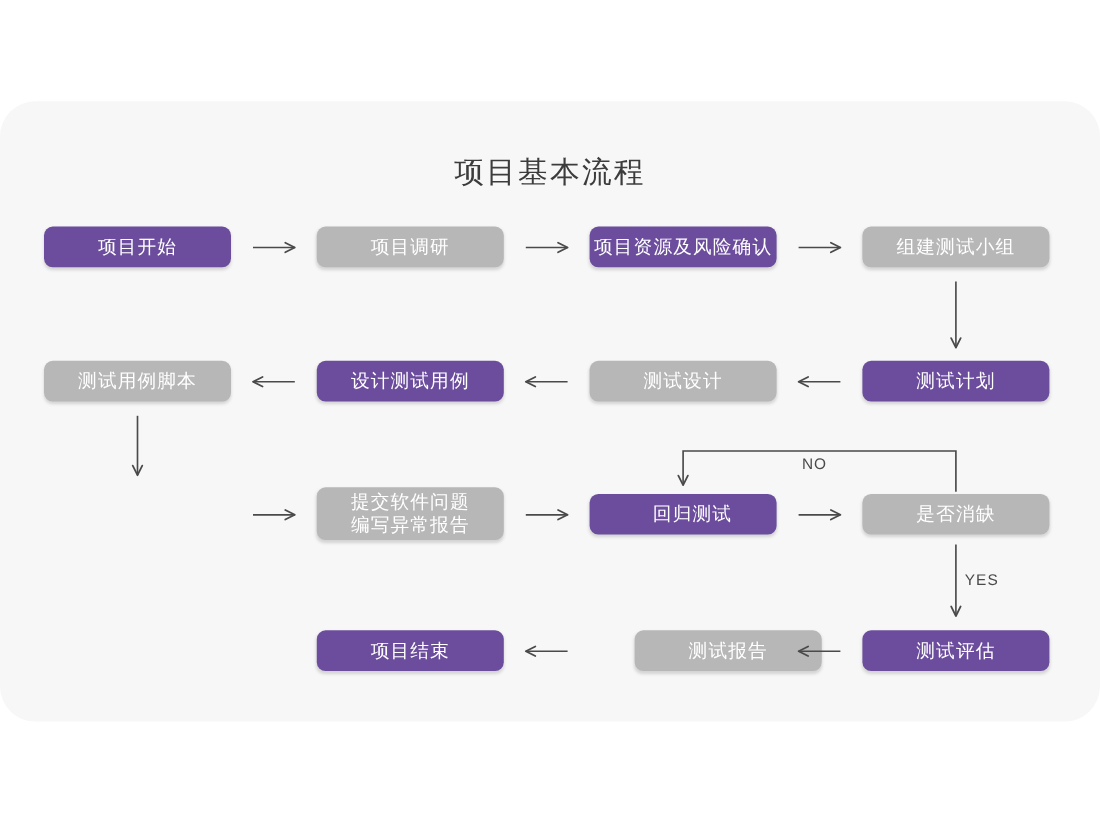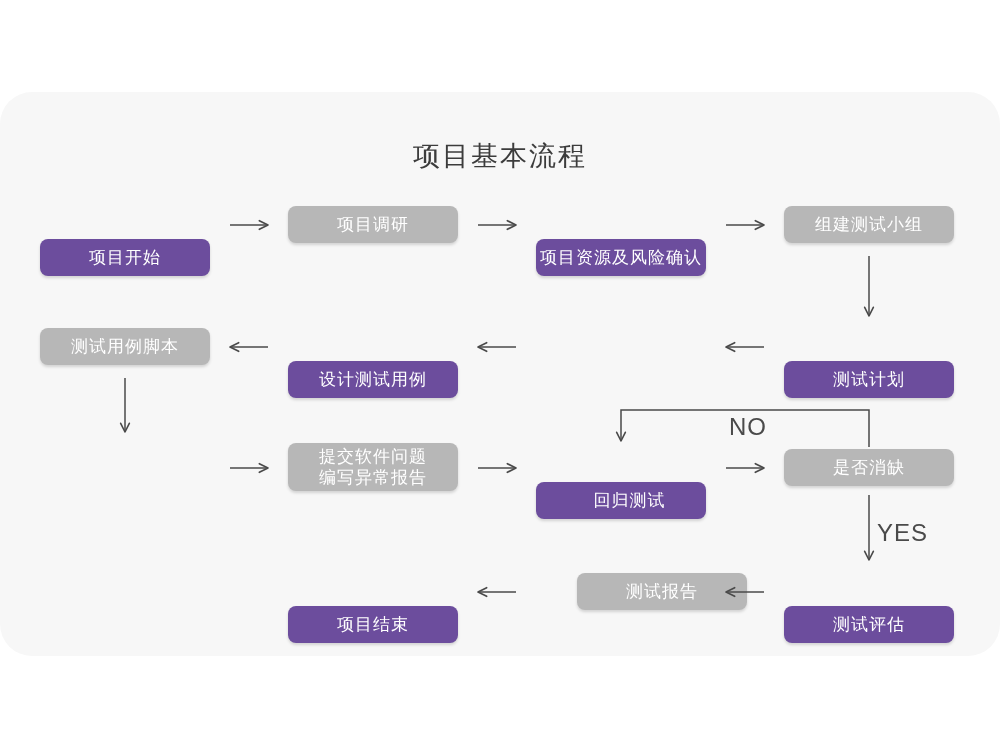--- a/index.html
+++ b/index.html
@@ -31,21 +31,21 @@
   }
   .node{
     position:absolute;width:170px;height:37px;
     display:flex;align-items:center;justify-content:center;
     border-radius:8px;
     color:var(--node-text);
     font-size:17px;letter-spacing:1px;text-align:center;
     white-space:pre-line;line-height:1.25;
     box-shadow:0 2px 3px rgba(0,0,0,0.15);
   }
-  .node.purple{background:var(--purple);margin-top:33px;}
+  .node.purple{background:var(--purple);}
   .node.gray{background:var(--gray);}
   
   .n-project-start{left:40px;top:206px;}
   .n-project-research{left:288px;top:206px;}
   .n-resource-risk{left:536px;top:206px;}
   .n-build-team{left:784px;top:206px;}
   
   .n-test-case-script{left:40px;top:328px;}
   .n-design-test-cases{left:288px;top:328px;}
   .n-test-design{left:536px;top:328px;}
@@ -55,40 +55,41 @@
   .n-submit-issues{left:288px;top:443px;height:48px;}
   .n-regression{left:536px;top:449px;padding-left:17px;}
   .n-defect-resolved{left:784px;top:449px;}
   
   .n-project-end{left:288px;top:573px;}
   .n-test-report{left:536px;top:573px;margin-left:41px;}
   .n-test-eval{left:784px;top:573px;text-align:center;}
   .arrows{position:absolute;left:0;top:0;width:1000px;height:750px;pointer-events:none;}
   .branch-label{
     position:absolute;
-    font-size:24px;letter-spacing:1px;
+    font-size:14px;letter-spacing:1px;
     color:var(--arrow);
   }
   .label-no{left:729px;top:413px;}
   .label-yes{left:877px;top:519px;}
 </style>
 </head>
 <body>
 
 <div class="stage">
   <div class="card"></div>
 
   <div class="diagram-title">项目基本流程</div>
 
   <div class="node purple n-project-start">项目开始</div>
   <div class="node gray   n-project-research">项目调研</div>
   <div class="node purple n-resource-risk">项目资源及风险确认</div>
   <div class="node gray   n-build-team">组建测试小组</div>
 
   <div class="node purple n-test-plan">测试计划</div>
+  <div class="node gray   n-test-design">测试设计</div>
   <div class="node purple n-design-test-cases">设计测试用例</div>
   <div class="node gray   n-test-case-script">测试用例脚本</div>
 
   <div class="node gray   n-submit-issues">提交软件问题
 编写异常报告</div>
   <div class="node purple n-regression">回归测试</div>
   <div class="node gray   n-defect-resolved">是否消缺</div>
 
   <div class="node purple n-test-eval">测试评估</div>
   <div class="node gray   n-test-report">测试报告</div>

